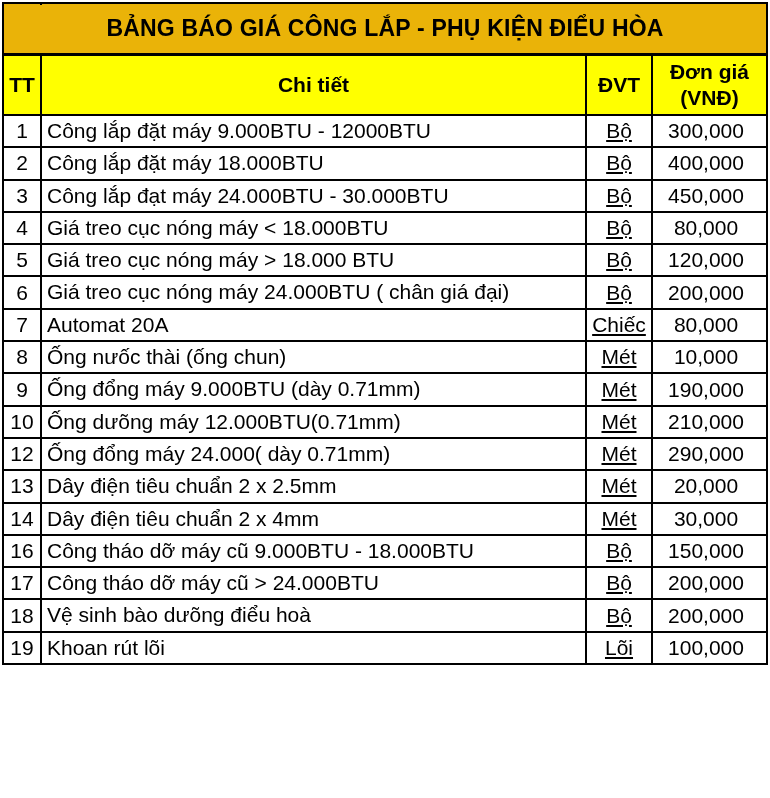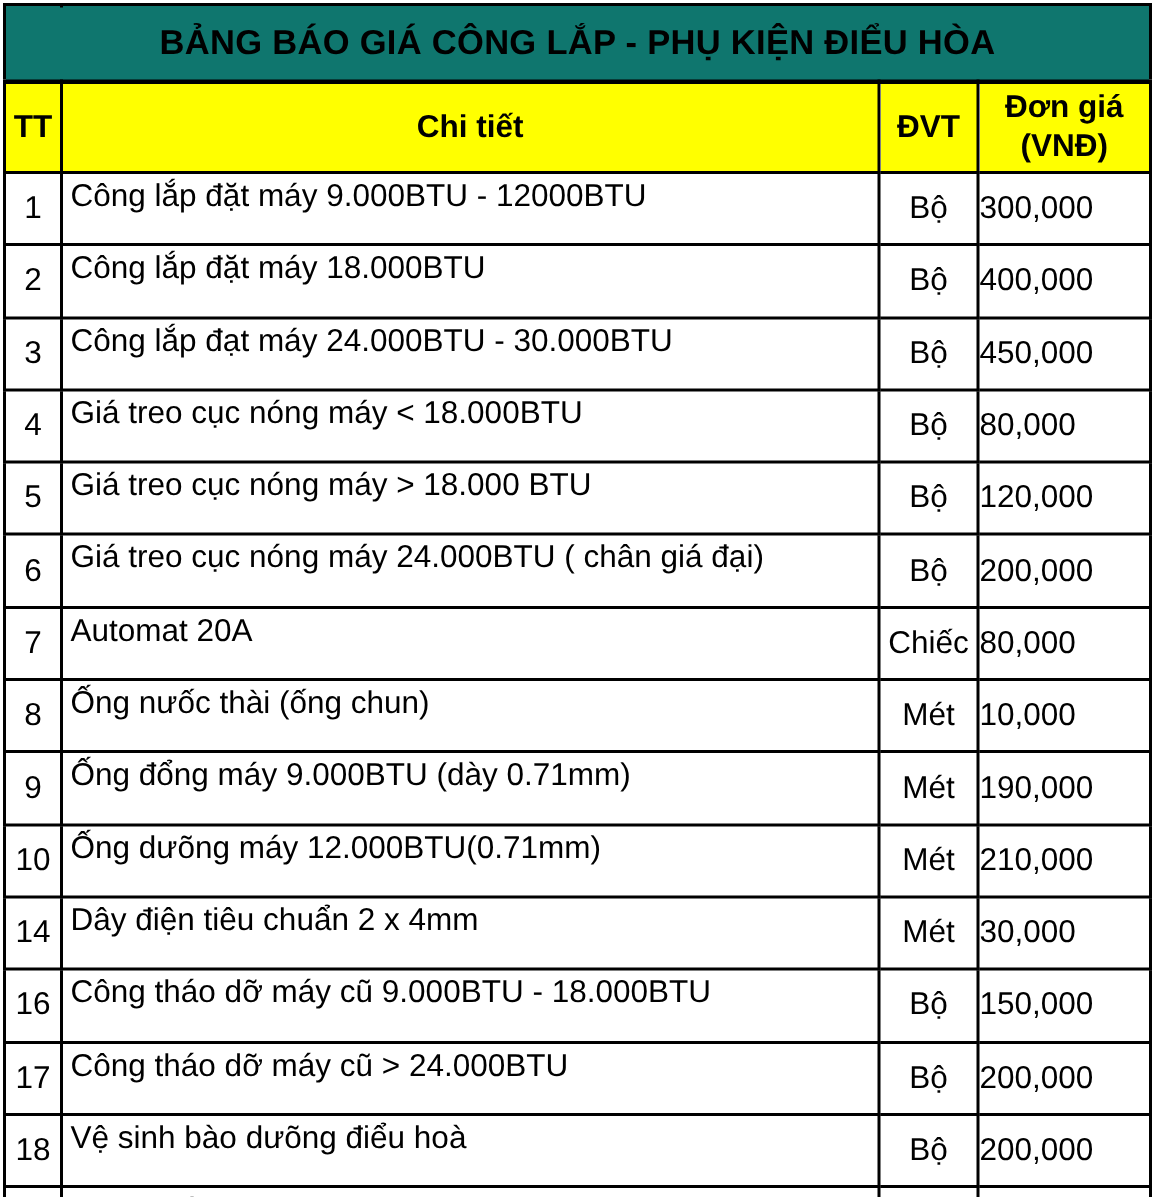--- a/index.html
+++ b/index.html
@@ -30,21 +30,21 @@
     table-layout: fixed;
     width: 764px;
     margin: 2px 0 0 2px;
   }
   th, td {
     border: 2px solid var(--border-color, #000);
     overflow: hidden;
   }
   tr.title-row th {
     height: 47px;
-    background: #0f766e;
+    background: #eab308;
     font-size: 23px;
     font-weight: bold;
     text-align: center;
     border-bottom-width: 3px;
     letter-spacing: 0.2px;
   }
   tr.header-row th {
     height: 58px;
     background: var(--header-bg, #FFFF00);
     font-size: 21px;
@@ -53,23 +53,23 @@
     line-height: 1.25;
     padding: 0 2px;
   }
   tbody td {
     height: 27px;
     font-size: 21px;
     vertical-align: middle;
     background: #ffffff;
   }
   td.tt    { text-align: center; padding: 0; }
-  td.detail{ text-align: left;  padding: 1px 4px 18px 5px; line-height: 1.3; }
-  td.unit  { text-align: center; padding: 0 1px; }
-  td.price { text-align: left; padding: 0 7px 0 0; }
+  td.detail{ text-align: left;  padding: 1px 4px 2px 5px; line-height: 1.3; }
+  td.unit  { text-align: center; padding: 0 1px; text-decoration: underline; }
+  td.price { text-align: center; padding: 0 7px 0 0; }
 </style>
 </head>
 <body>
 
 <div class="page">
   <div class="crop-tick"></div>
 
   <table class="price-table">
     <colgroup>
       <col style="width:38px">
@@ -143,20 +143,32 @@
           <td class="unit">Mét</td>
           <td class="price">190,000</td>
         </tr>
         <tr>
           <td class="tt">10</td>
           <td class="detail">Ống dưõng máy  12.000BTU(0.71mm)</td>
           <td class="unit">Mét</td>
           <td class="price">210,000</td>
         </tr>
         <tr>
+          <td class="tt">12</td>
+          <td class="detail">Ống đổng máy 24.000( dày 0.71mm)</td>
+          <td class="unit">Mét</td>
+          <td class="price">290,000</td>
+        </tr>
+        <tr>
+          <td class="tt">13</td>
+          <td class="detail">Dây điện tiêu chuẩn 2 x 2.5mm</td>
+          <td class="unit">Mét</td>
+          <td class="price">20,000</td>
+        </tr>
+        <tr>
           <td class="tt">14</td>
           <td class="detail">Dây điện tiêu chuẩn 2 x 4mm</td>
           <td class="unit">Mét</td>
           <td class="price">30,000</td>
         </tr>
         <tr>
           <td class="tt">16</td>
           <td class="detail">Công tháo dỡ máy cũ 9.000BTU - 18.000BTU</td>
           <td class="unit">Bộ</td>
           <td class="price">150,000</td>

